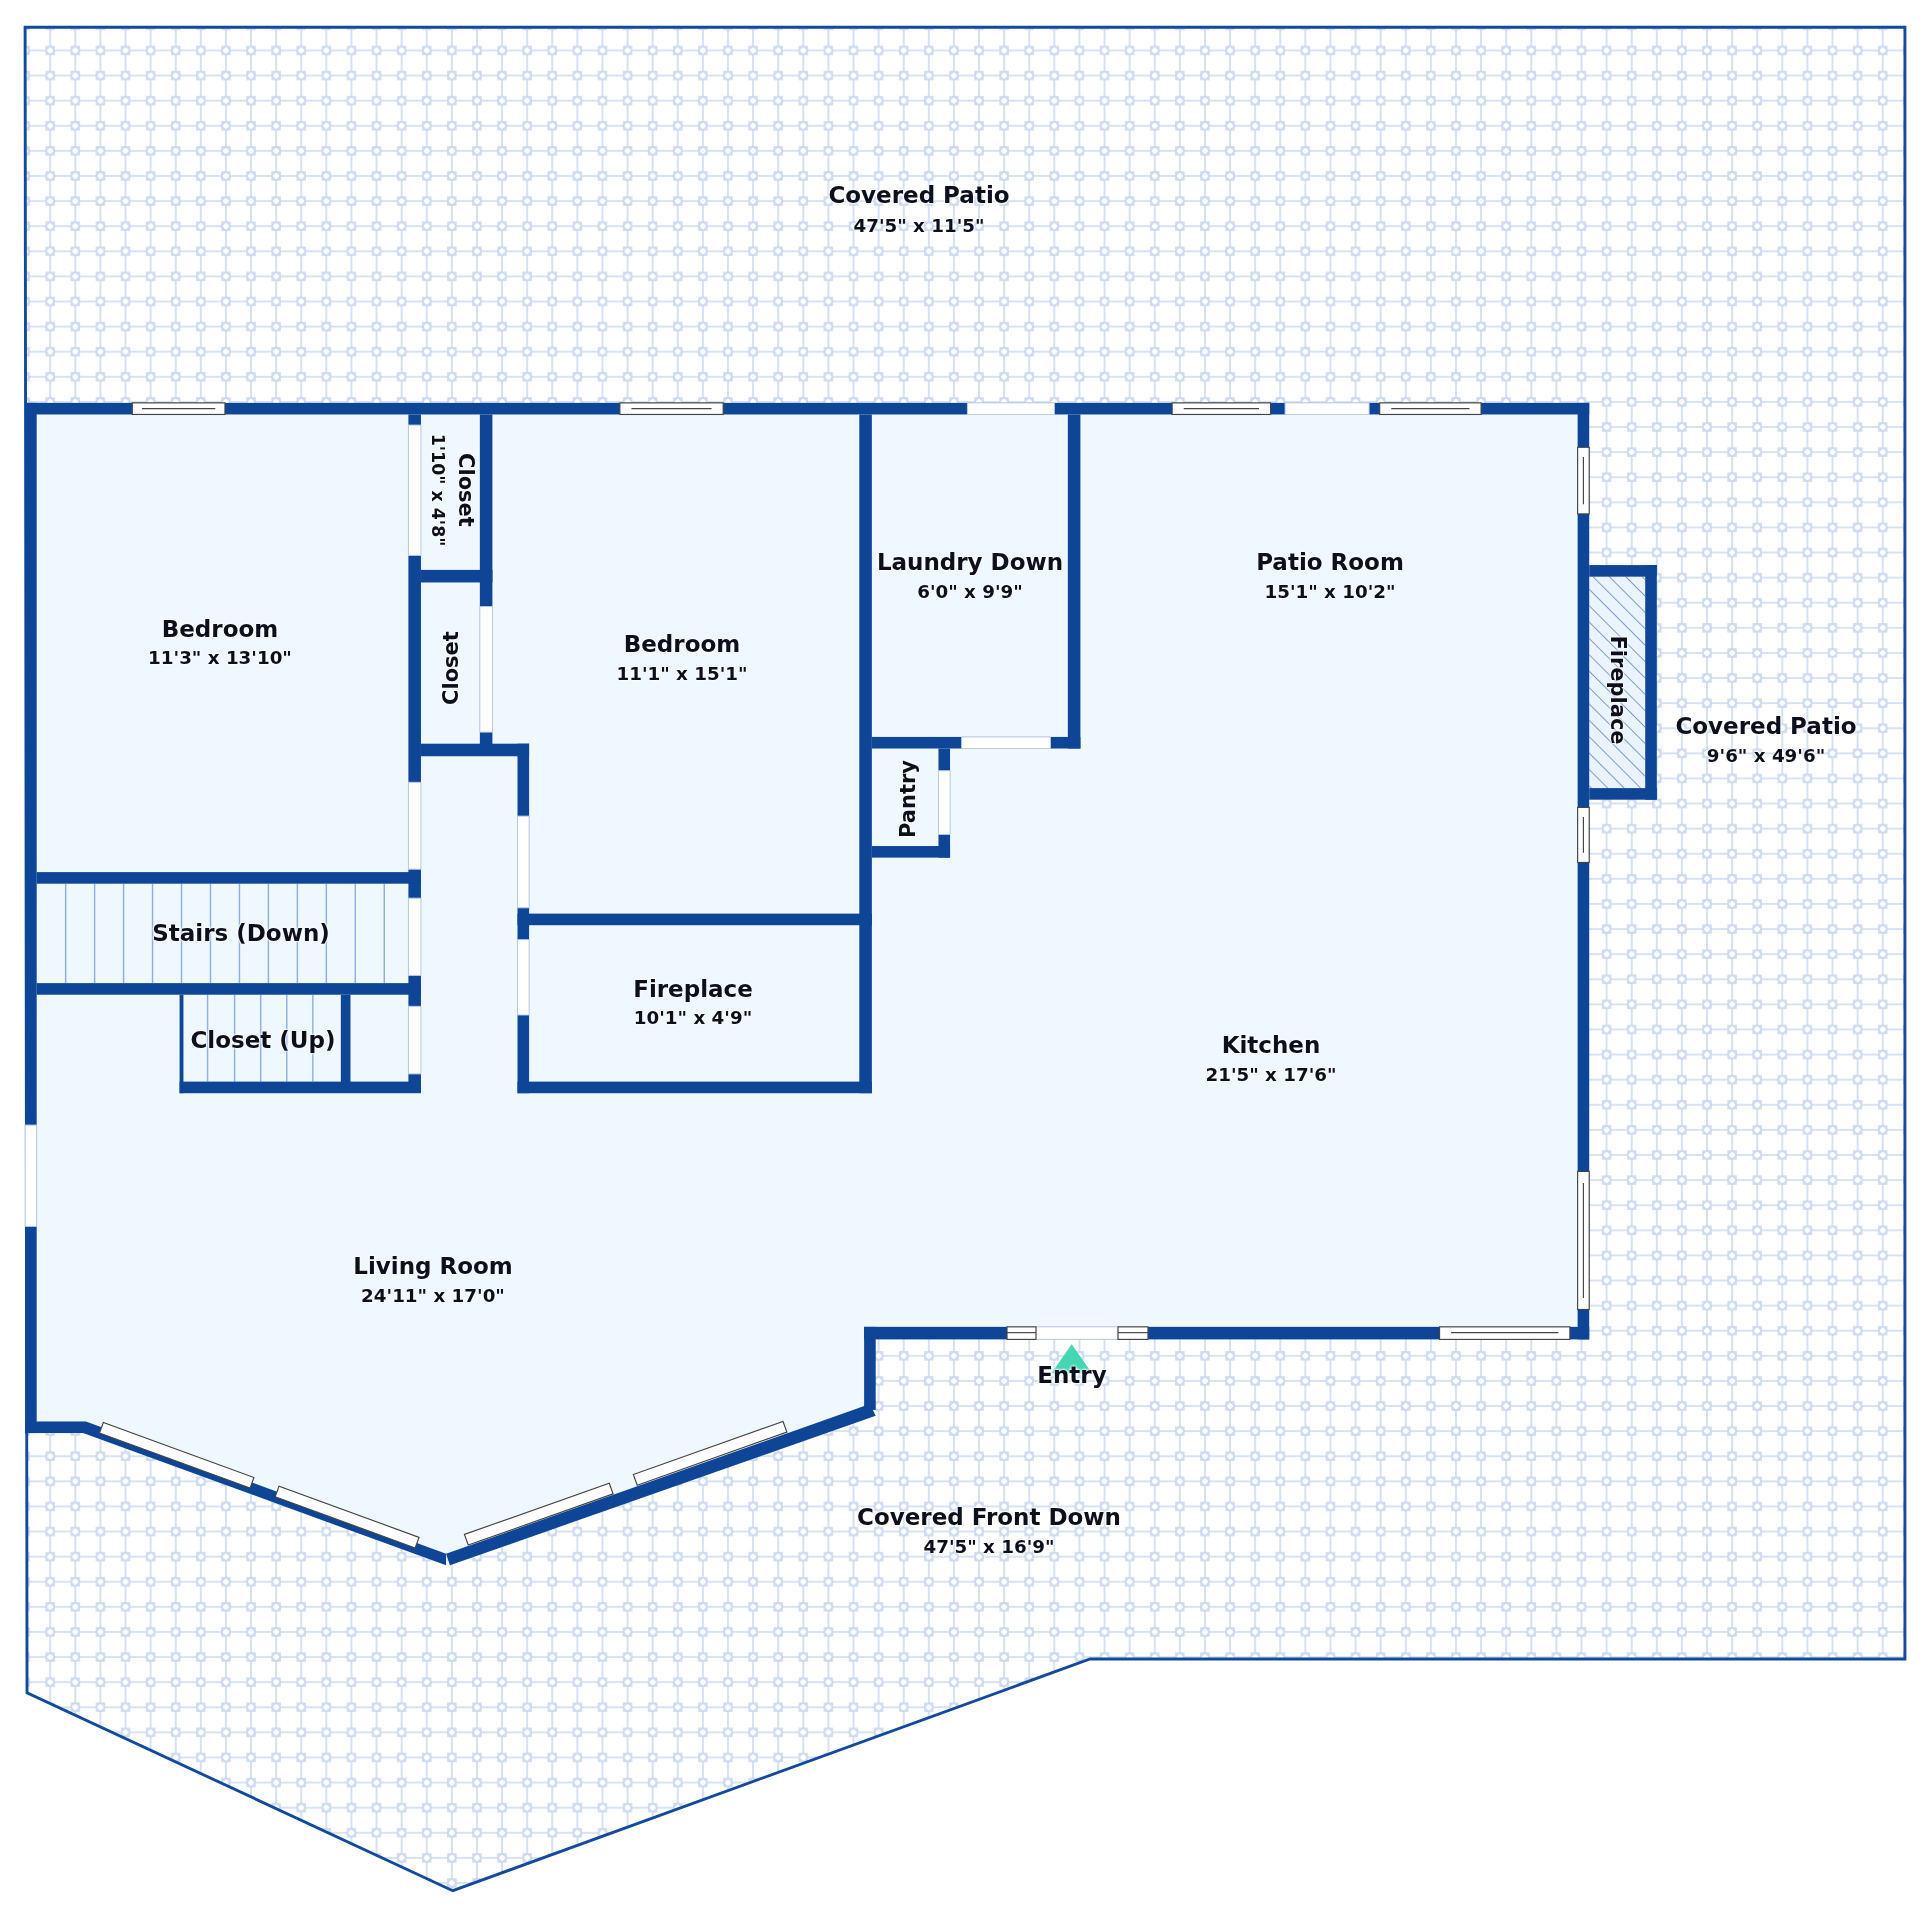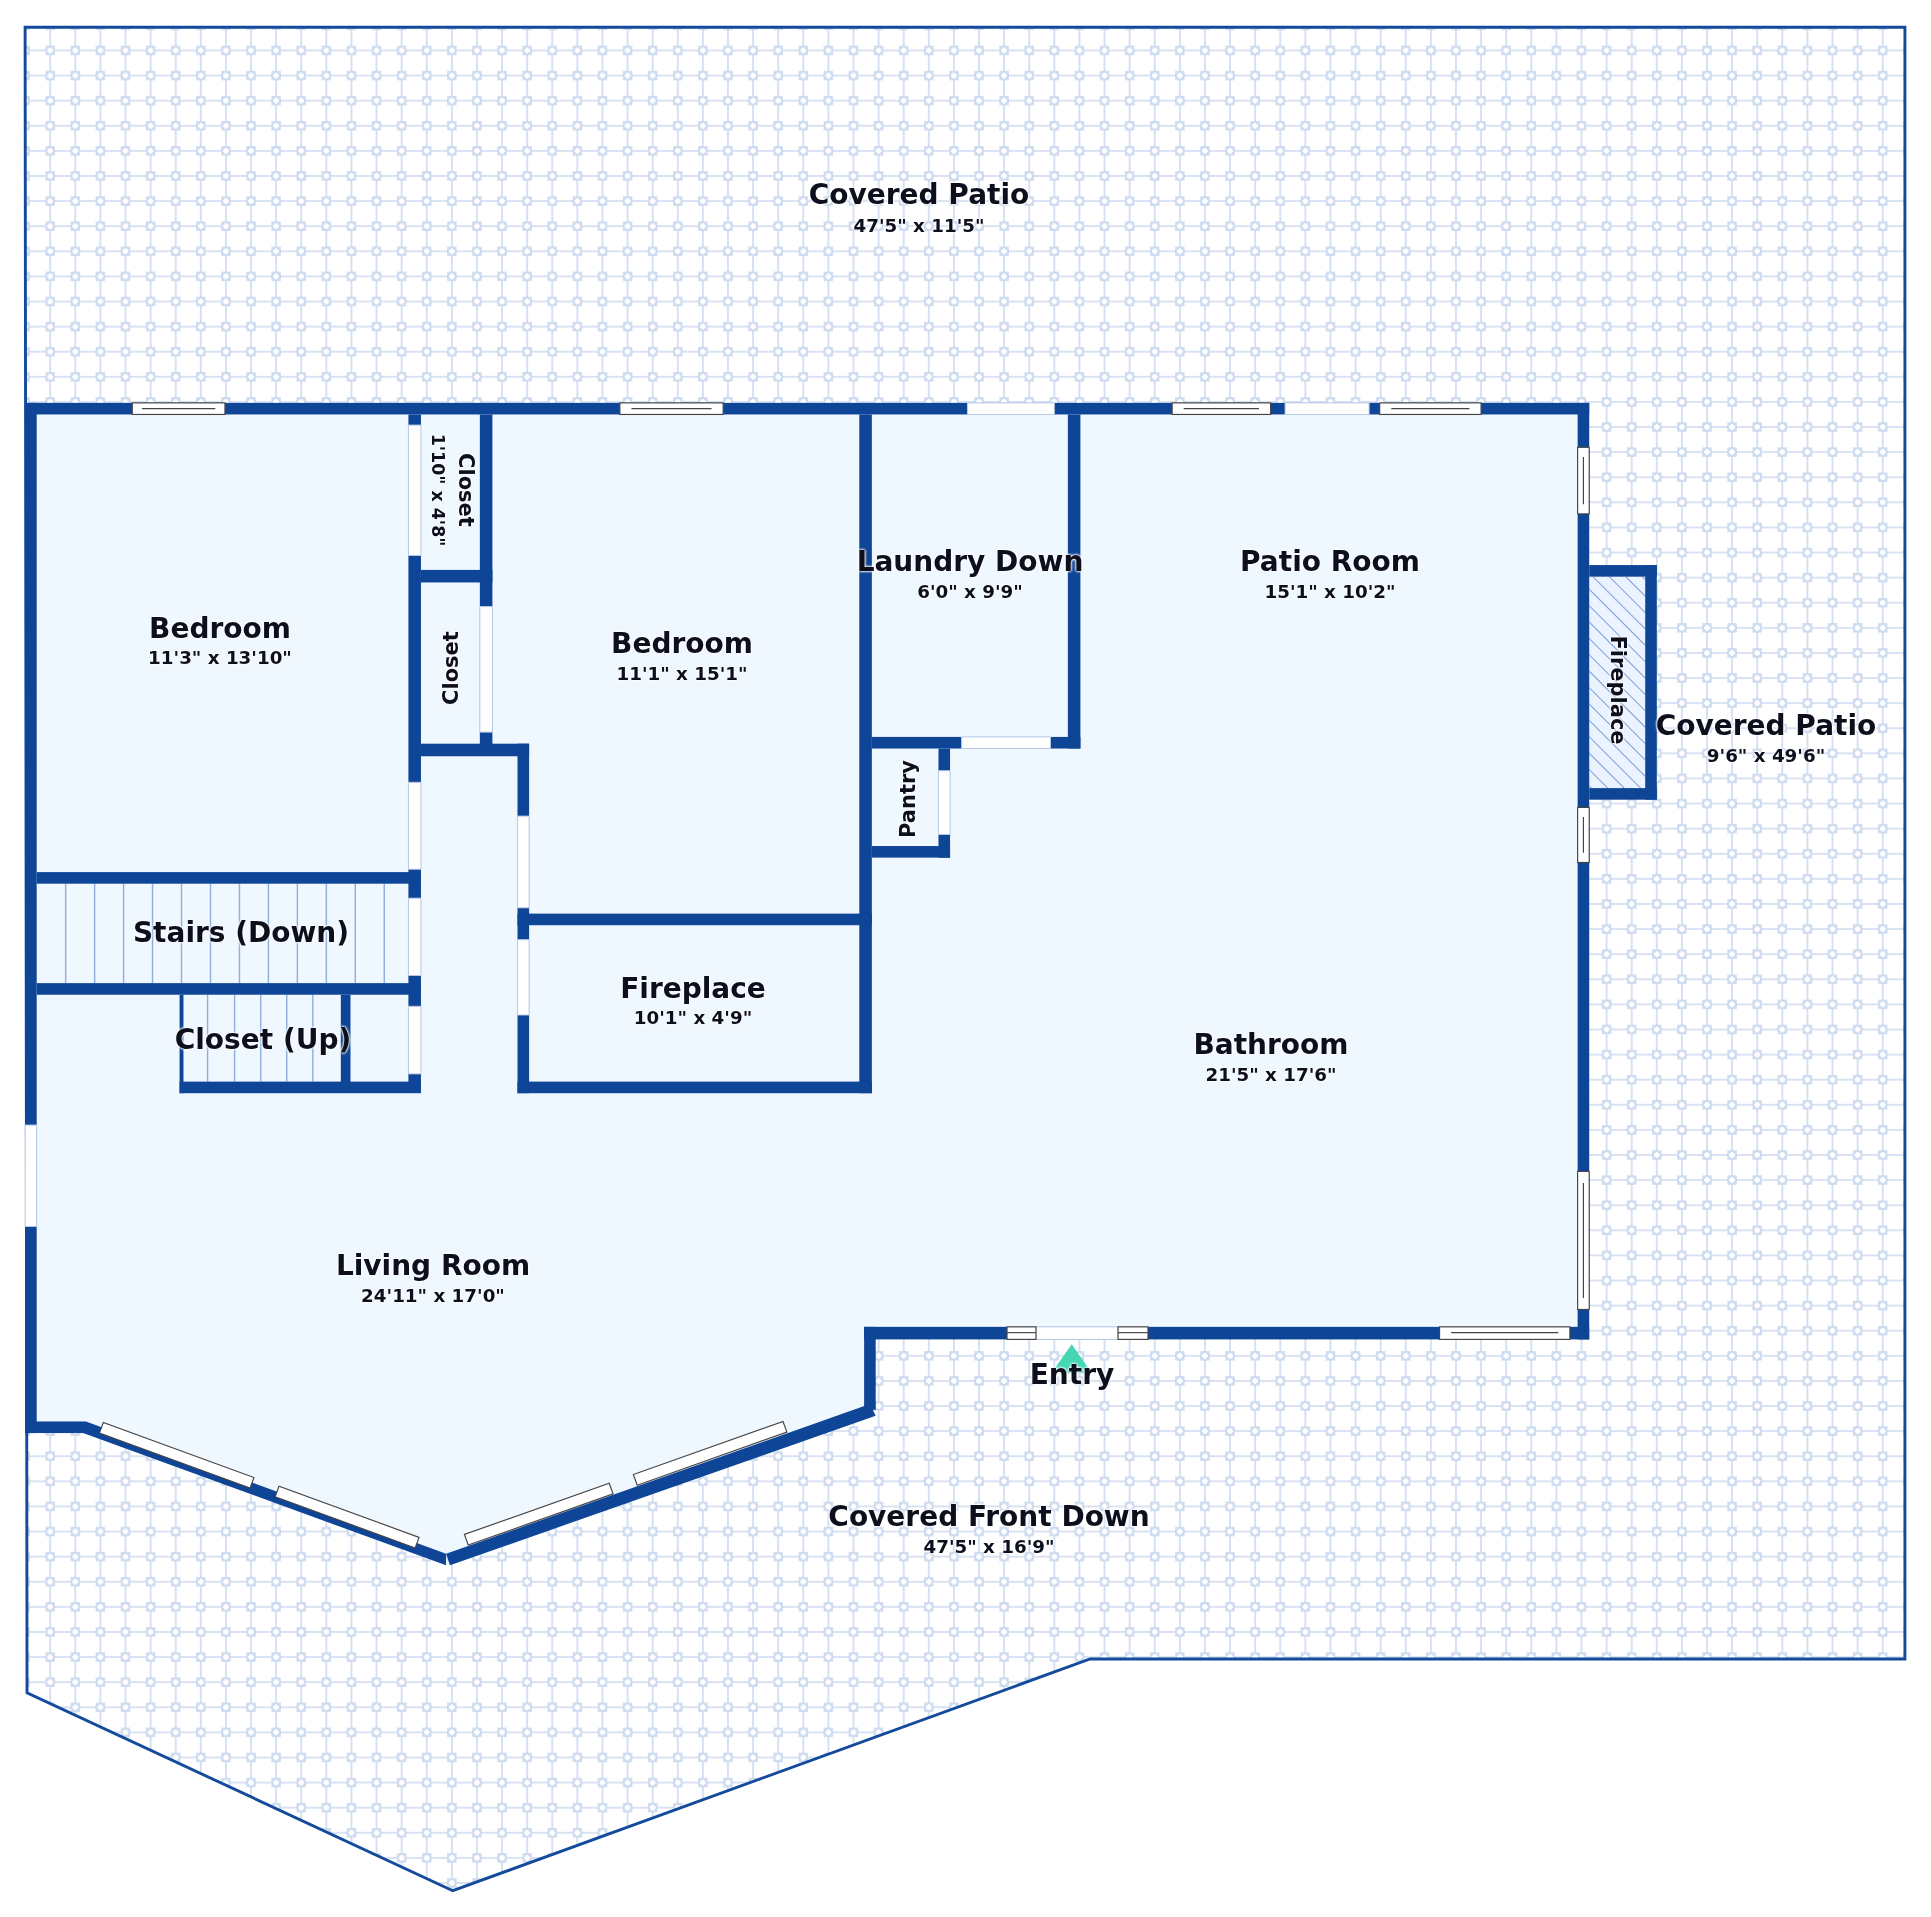--- a/index.html
+++ b/index.html
@@ -1,18 +1,18 @@
 <!DOCTYPE html>
 <html><head>
 <meta charset="utf-8">
 <style>
   html, body { margin:0; padding:0; background:#ffffff; }
   body { width:1931px; height:1918px; position:relative; overflow:hidden; font-family:"DejaVu Sans", "Liberation Sans", sans-serif; }
   #plan { position:absolute; left:0; top:0; }
-  .lbl { position:absolute; transform:translate(-50%,-50%); text-align:center; white-space:nowrap; color:#0d0f1c; font-weight:bold; font-size:28px; line-height:1;
+  .lbl { position:absolute; transform:translate(-50%,-50%); text-align:center; white-space:nowrap; color:#0d0f1c; font-weight:bold; font-size:23px; line-height:1;
          text-shadow: 0 0 2.9px #fff, 0 0 2.9px #fff, 0 0 1.9px #fff; }
   .dim { position:absolute; transform:translate(-50%,-50%); text-align:center; white-space:nowrap; color:#0d0f1c; font-weight:bold; font-size:18.3px; line-height:1;
          text-shadow: 0 0 2.9px #fff, 0 0 2.9px #fff, 0 0 1.9px #fff; }
   .rot { transform:translate(-50%,-50%) rotate(90deg); }
   .rotn { transform:translate(-50%,-50%) rotate(-90deg); }
 </style>
 </head>
 <body>
 
 <svg id="plan" width="1931" height="1918" viewBox="0 0 2000 1986" xmlns="http://www.w3.org/2000/svg">
@@ -170,21 +170,21 @@
 <div class="lbl" style="left:1766px;top:726px">Covered Patio</div>
 <div class="dim" style="left:1766px;top:756px">9'6" x 49'6"</div>
 
 <div class="lbl" style="left:241px;top:933px">Stairs (Down)</div>
 
 <div class="lbl" style="left:263px;top:1040px">Closet (Up)</div>
 
 <div class="lbl" style="left:693px;top:989px">Fireplace</div>
 <div class="dim" style="left:693px;top:1018px">10'1" x 4'9"</div>
 
-<div class="lbl" style="left:1271px;top:1045px">Bathroom</div>
+<div class="lbl" style="left:1271px;top:1045px">Kitchen</div>
 <div class="dim" style="left:1271px;top:1075px">21'5" x 17'6"</div>
 
 <div class="lbl" style="left:433px;top:1266px">Living Room</div>
 <div class="dim" style="left:433px;top:1296px">24'11" x 17'0"</div>
 
 <div class="lbl" style="left:1072px;top:1375px">Entry</div>
 
 <div class="lbl" style="left:989px;top:1517px">Covered Front Down</div>
 <div class="dim" style="left:989px;top:1547px">47'5" x 16'9"</div>
 

